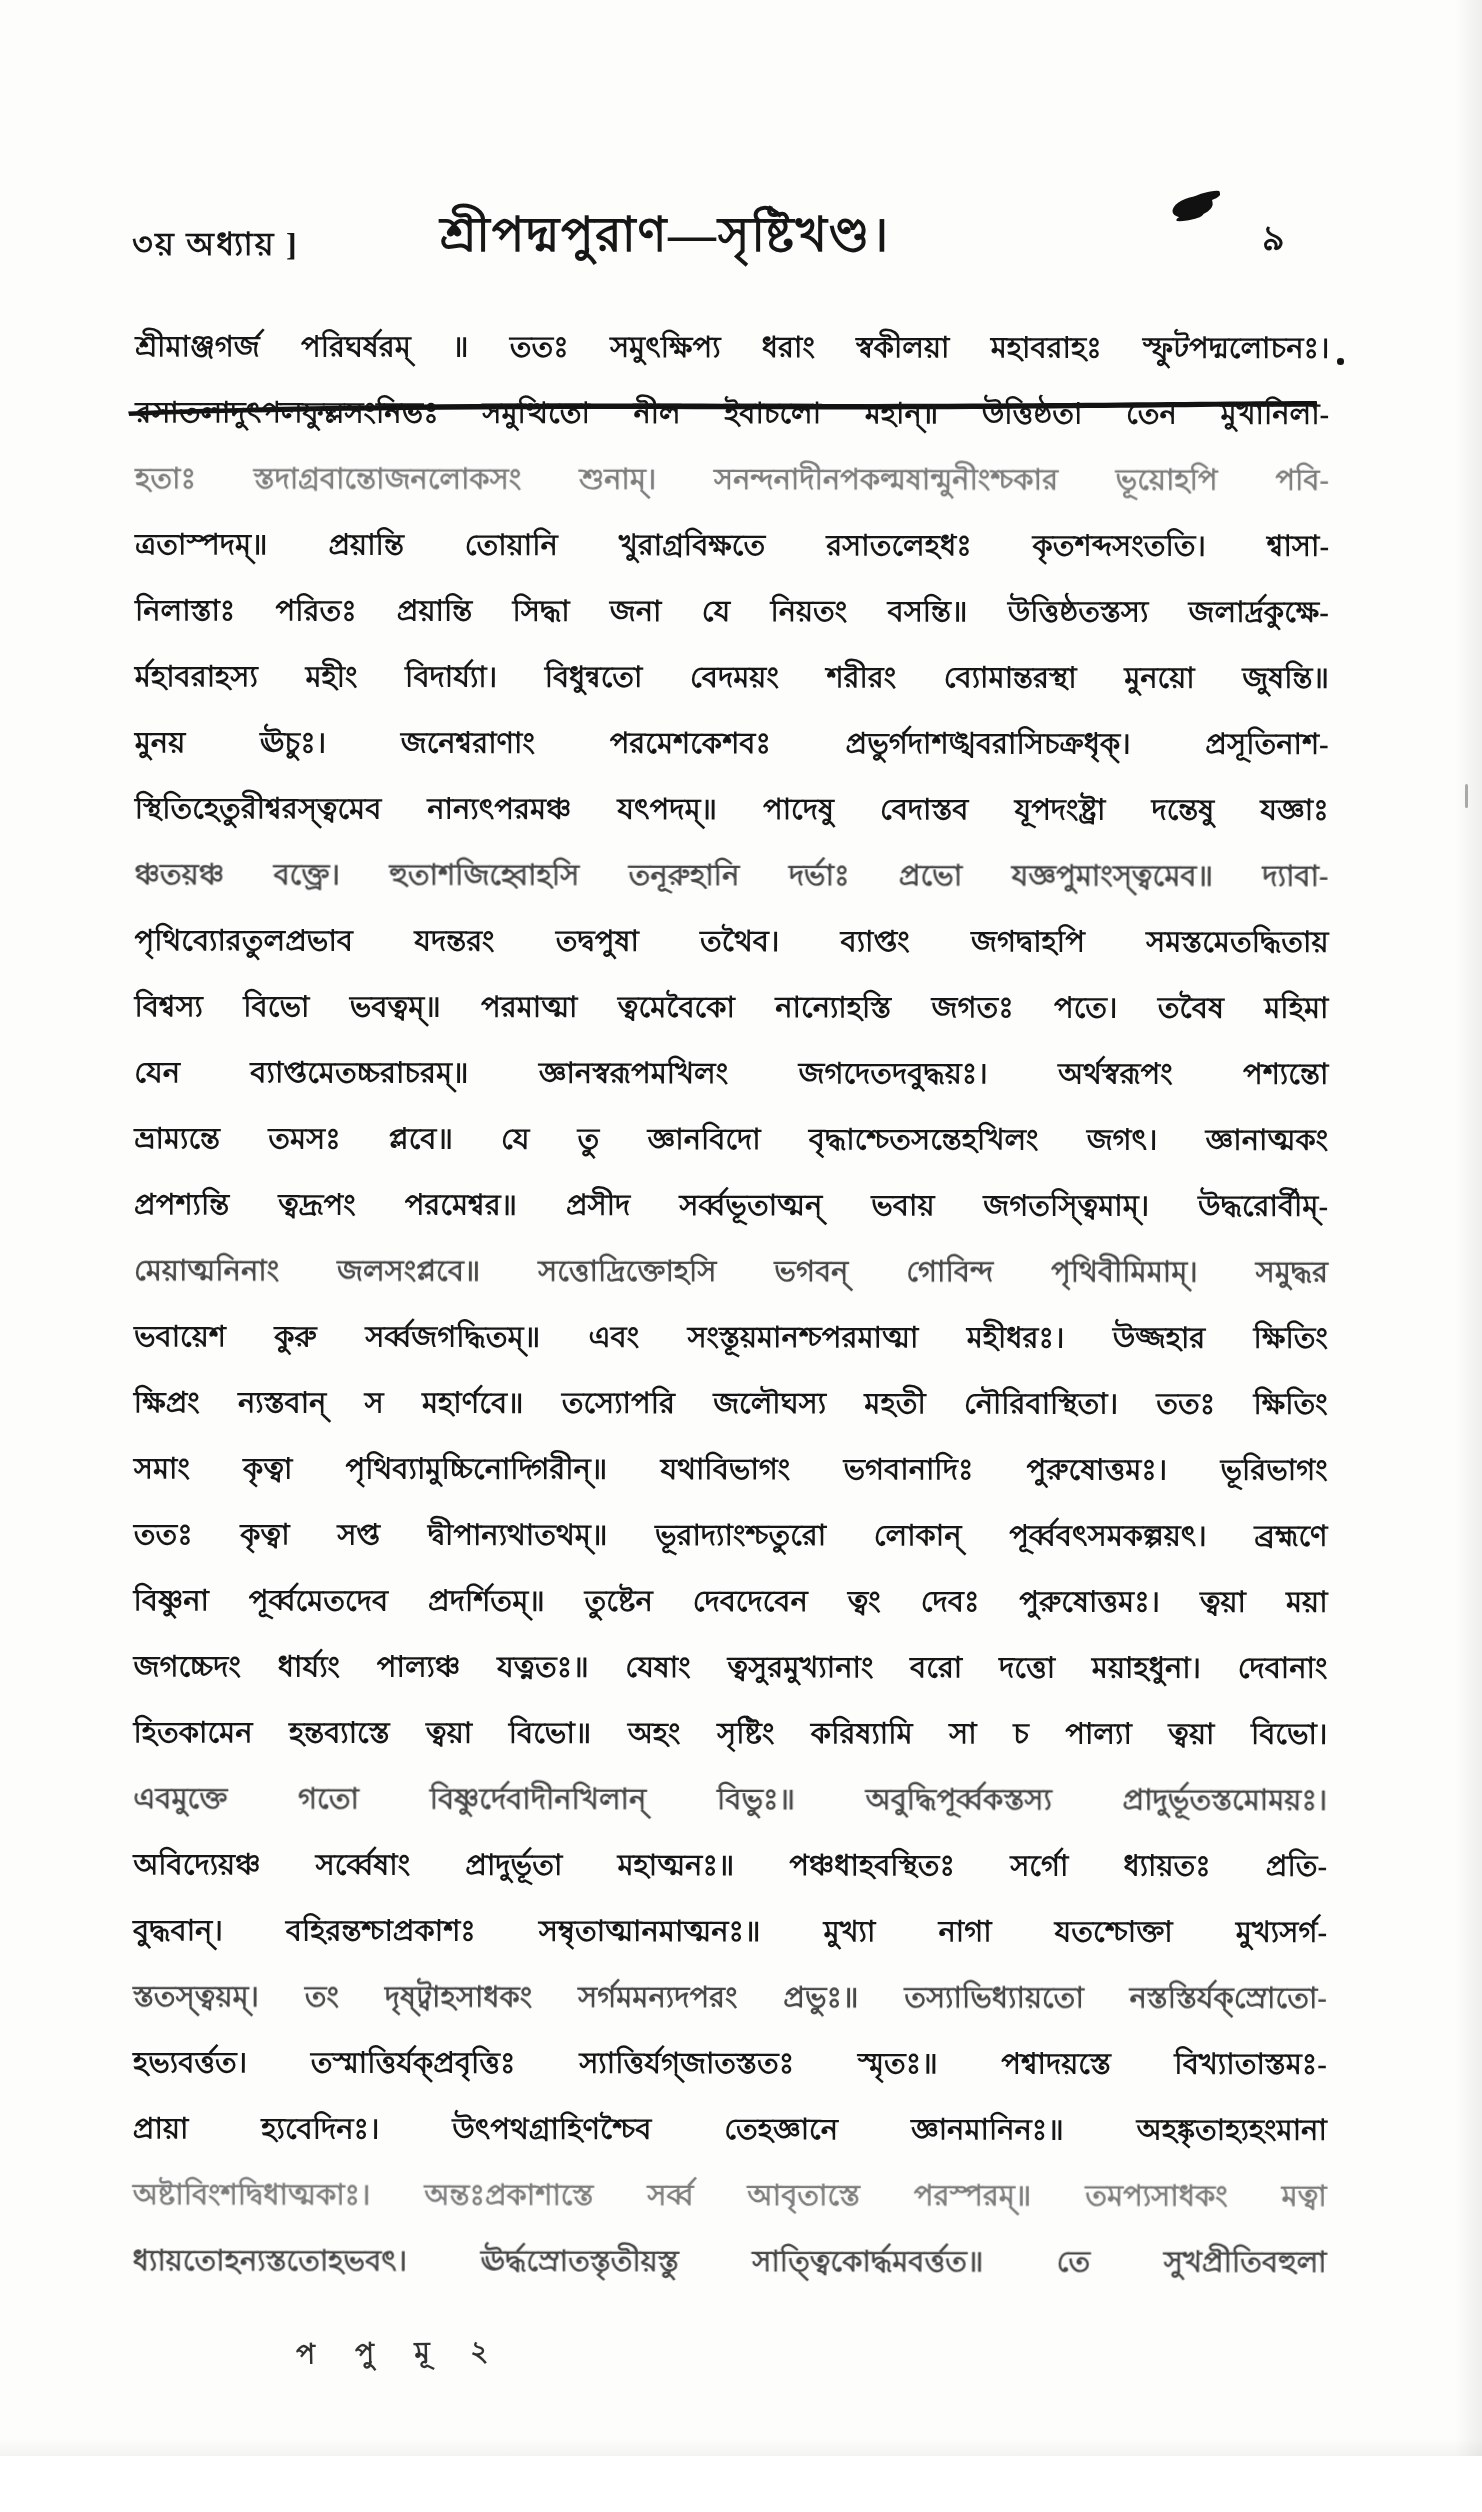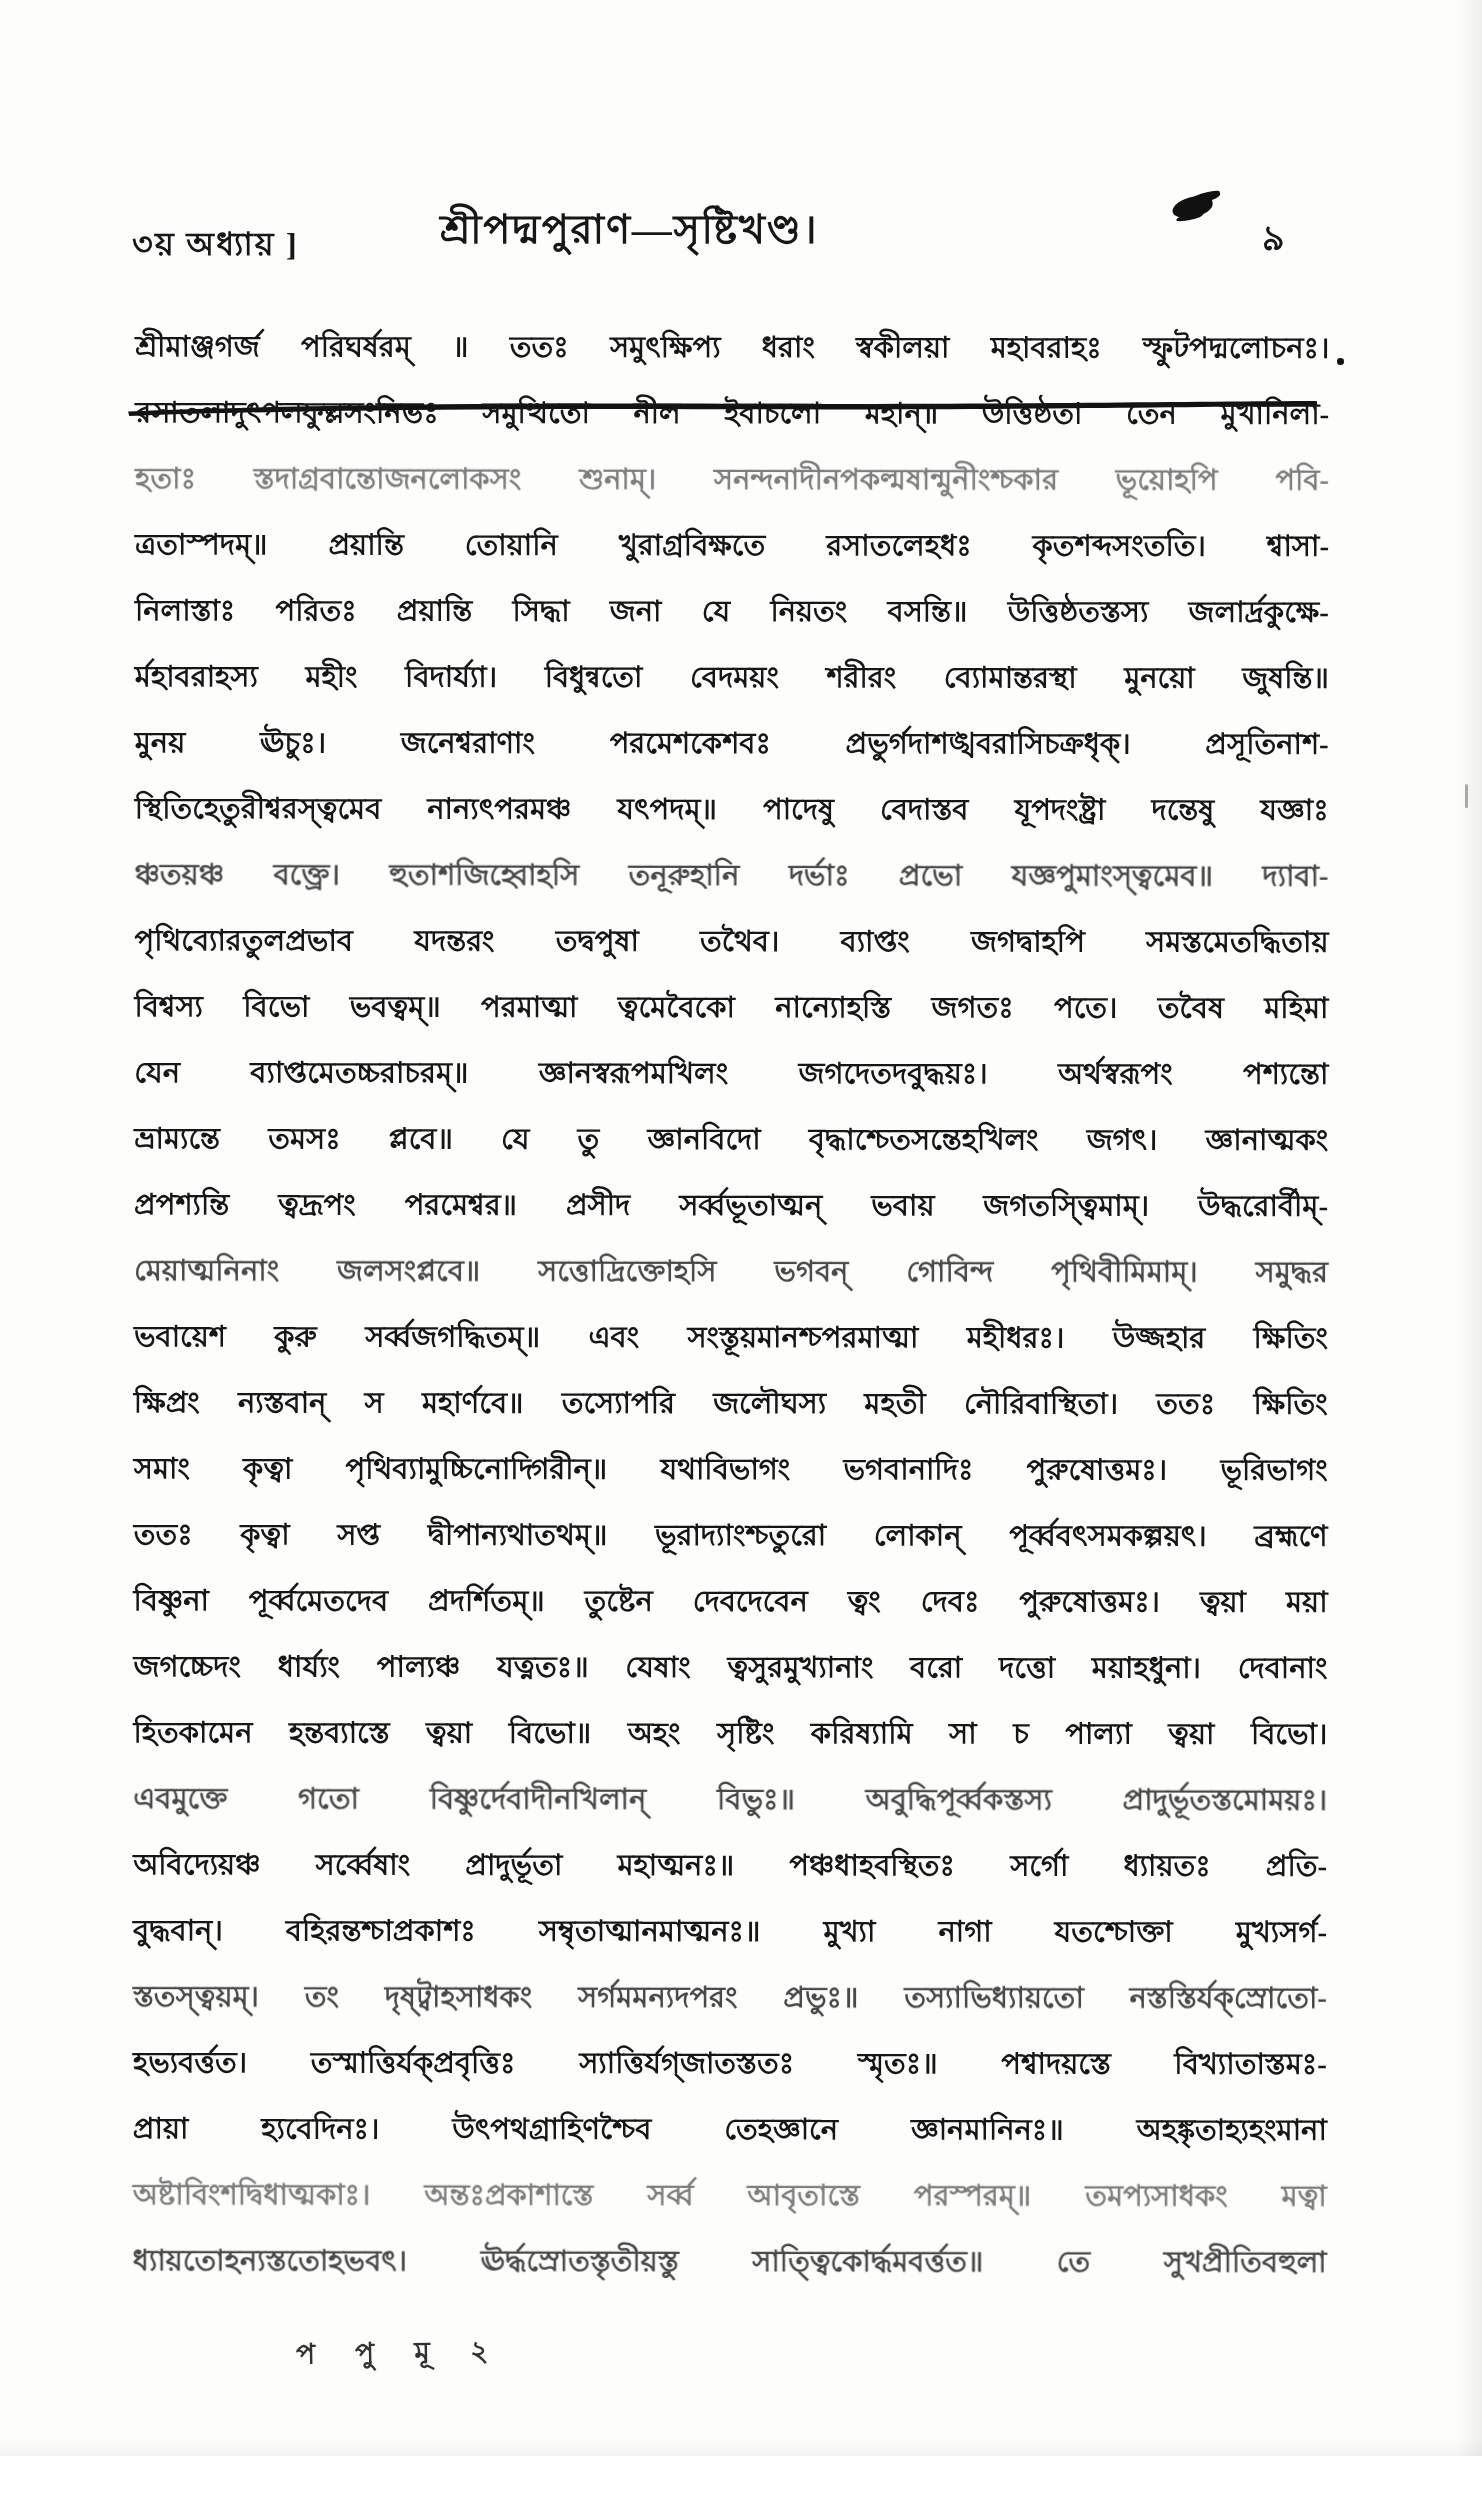--- a/index.html
+++ b/index.html
@@ -12,21 +12,21 @@
     color:#161616;
   }
   
   .chapter{
     position:absolute;left:132px;top:219px;
     font-size:32px;font-weight:bold;white-space:nowrap;
     letter-spacing:2.2px;
   }
   .title{
     position:absolute;left:440px;top:198px;
-    font-size:40px;font-weight:bold;white-space:nowrap;
+    font-size:48px;font-weight:bold;white-space:nowrap;
     letter-spacing:1.7px;
   }
   .pagenum{
     position:absolute;left:1262px;top:211px;
     font-size:35px;font-weight:bold;
   }
   .ink-smudge{
     position:absolute;left:1172px;top:197px;width:41px;height:20px;
     background:#111;border-radius:62% 38% 55% 45%;
     transform:rotate(-10deg);

